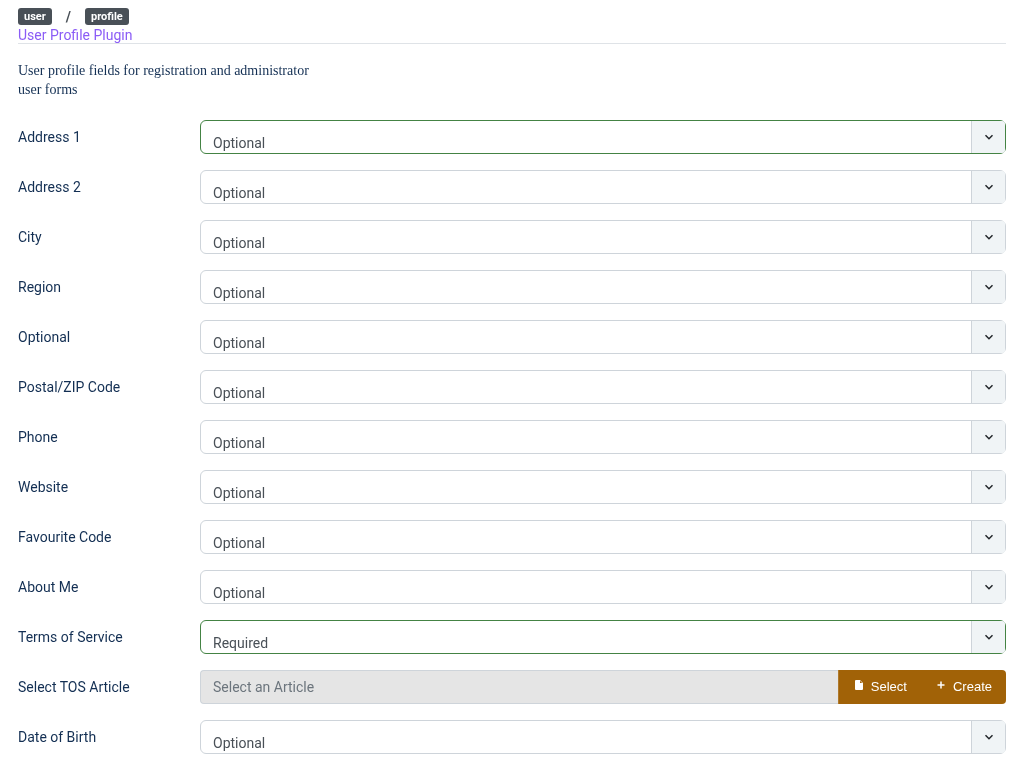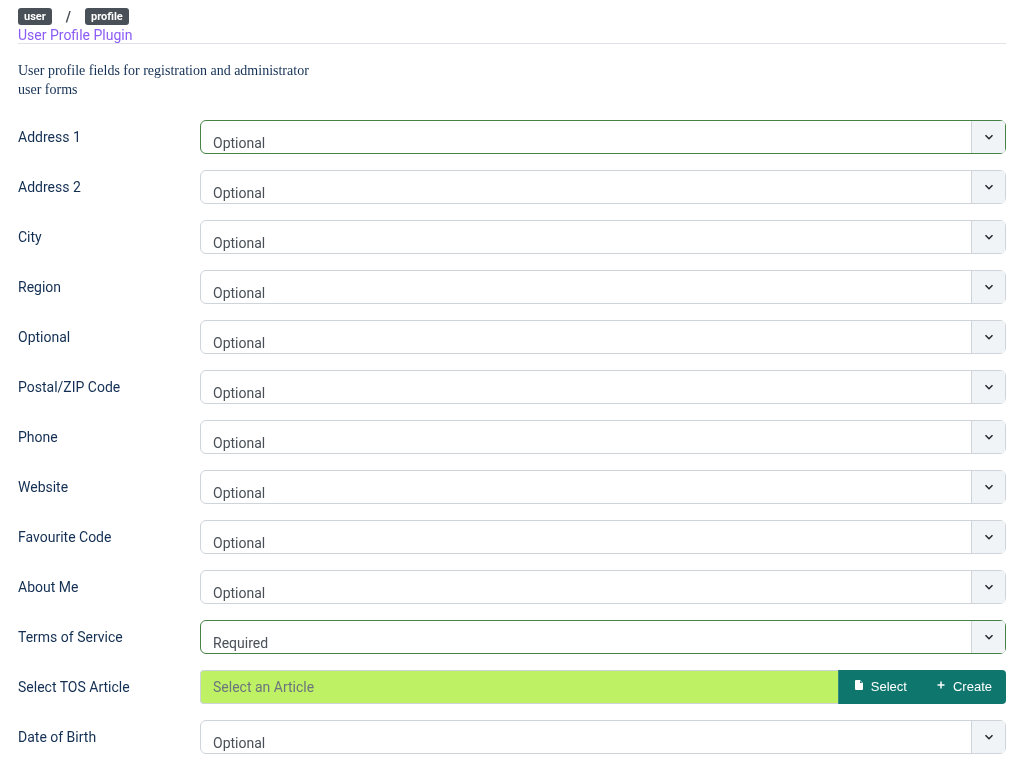--- a/index.html
+++ b/index.html
@@ -103,30 +103,30 @@
   }
   .article-row .form-control-wrap {
     display: flex;
   }
   .article-input {
     flex: 1;
     height: 34px;
     border: 1px solid #ced4da;
     border-right: none;
     border-radius: 4px 0 0 4px;
-    background: #bef264;
+    background: #e5e5e5;
     color: #6c757d;
     padding: 0 12px;
     font-size: 14px;
     display: flex;
     align-items: center;
   }
   .btn-blue {
     height: 34px;
-    background: #0f766e;
+    background: #a16207;
     color: #fff;
     border: none;
     padding: 11px 14px;
     font-size: 13px;
     display: inline-flex;
     align-items: center;
     gap: 6px;
     cursor: pointer;
   }
   .btn-blue.first { border-left: 1px solid rgba(255,255,255,0.15); }

